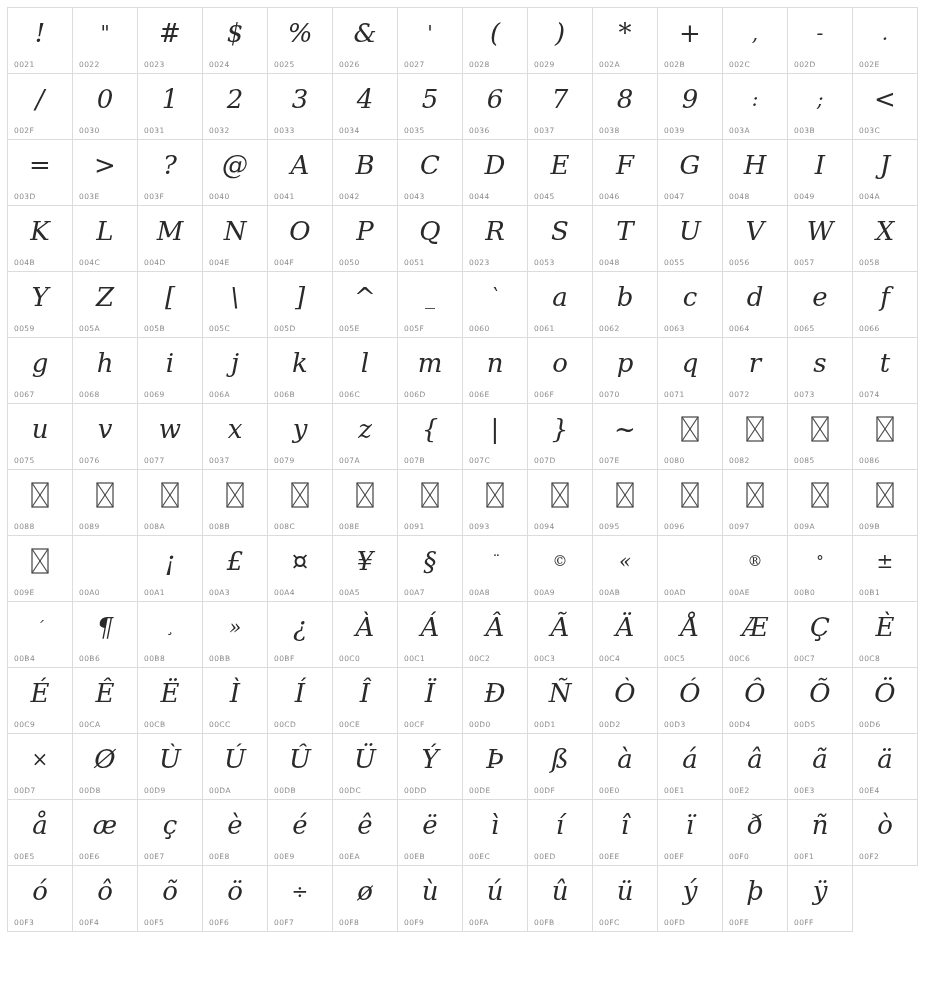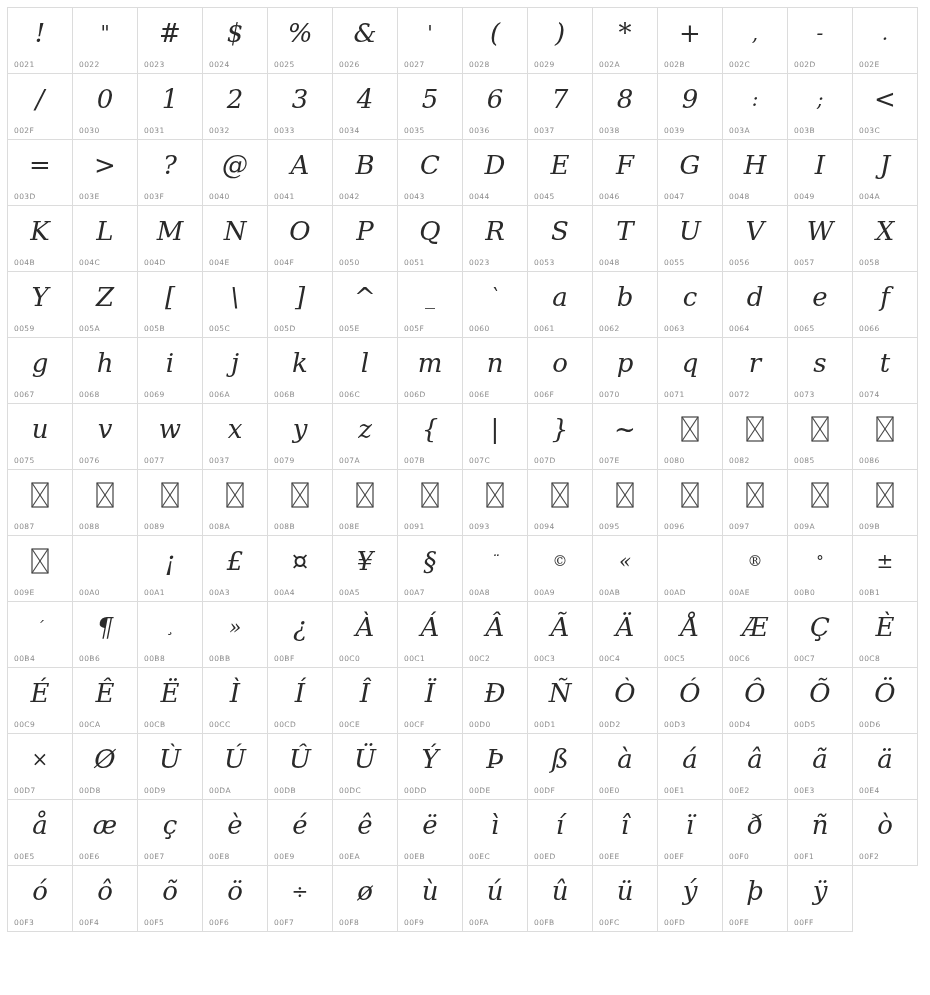--- a/index.html
+++ b/index.html
@@ -490,30 +490,20 @@
       <div class="code">0086</div>
     </div>
     <div class="cell">
       <div class="glyph notdef">
         <svg width="18" height="26" viewBox="0 0 18 26">
           <rect x="1" y="1" width="16" height="24" fill="none" stroke="#444" stroke-width="1.2"></rect>
           <line x1="1" y1="1" x2="17" y2="25" stroke="#444" stroke-width="1.1"></line>
           <line x1="17" y1="1" x2="1" y2="25" stroke="#444" stroke-width="1.1"></line>
         </svg>
       </div>
-      <div class="code">0087</div>
-    </div>
-    <div class="cell">
-      <div class="glyph notdef">
-        <svg width="18" height="26" viewBox="0 0 18 26">
-          <rect x="1" y="1" width="16" height="24" fill="none" stroke="#444" stroke-width="1.2"></rect>
-          <line x1="1" y1="1" x2="17" y2="25" stroke="#444" stroke-width="1.1"></line>
-          <line x1="17" y1="1" x2="1" y2="25" stroke="#444" stroke-width="1.1"></line>
-        </svg>
-      </div>
       <div class="code">0088</div>
     </div>
     <div class="cell">
       <div class="glyph notdef">
         <svg width="18" height="26" viewBox="0 0 18 26">
           <rect x="1" y="1" width="16" height="24" fill="none" stroke="#444" stroke-width="1.2"></rect>
           <line x1="1" y1="1" x2="17" y2="25" stroke="#444" stroke-width="1.1"></line>
           <line x1="17" y1="1" x2="1" y2="25" stroke="#444" stroke-width="1.1"></line>
         </svg>
       </div>
@@ -531,20 +521,30 @@
     </div>
     <div class="cell">
       <div class="glyph notdef">
         <svg width="18" height="26" viewBox="0 0 18 26">
           <rect x="1" y="1" width="16" height="24" fill="none" stroke="#444" stroke-width="1.2"></rect>
           <line x1="1" y1="1" x2="17" y2="25" stroke="#444" stroke-width="1.1"></line>
           <line x1="17" y1="1" x2="1" y2="25" stroke="#444" stroke-width="1.1"></line>
         </svg>
       </div>
       <div class="code">008B</div>
+    </div>
+    <div class="cell">
+      <div class="glyph notdef">
+        <svg width="18" height="26" viewBox="0 0 18 26">
+          <rect x="1" y="1" width="16" height="24" fill="none" stroke="#444" stroke-width="1.2"></rect>
+          <line x1="1" y1="1" x2="17" y2="25" stroke="#444" stroke-width="1.1"></line>
+          <line x1="17" y1="1" x2="1" y2="25" stroke="#444" stroke-width="1.1"></line>
+        </svg>
+      </div>
+      <div class="code">008C</div>
     </div>
     <div class="cell">
       <div class="glyph notdef">
         <svg width="18" height="26" viewBox="0 0 18 26">
           <rect x="1" y="1" width="16" height="24" fill="none" stroke="#444" stroke-width="1.2"></rect>
           <line x1="1" y1="1" x2="17" y2="25" stroke="#444" stroke-width="1.1"></line>
           <line x1="17" y1="1" x2="1" y2="25" stroke="#444" stroke-width="1.1"></line>
         </svg>
       </div>
       <div class="code">008E</div>

